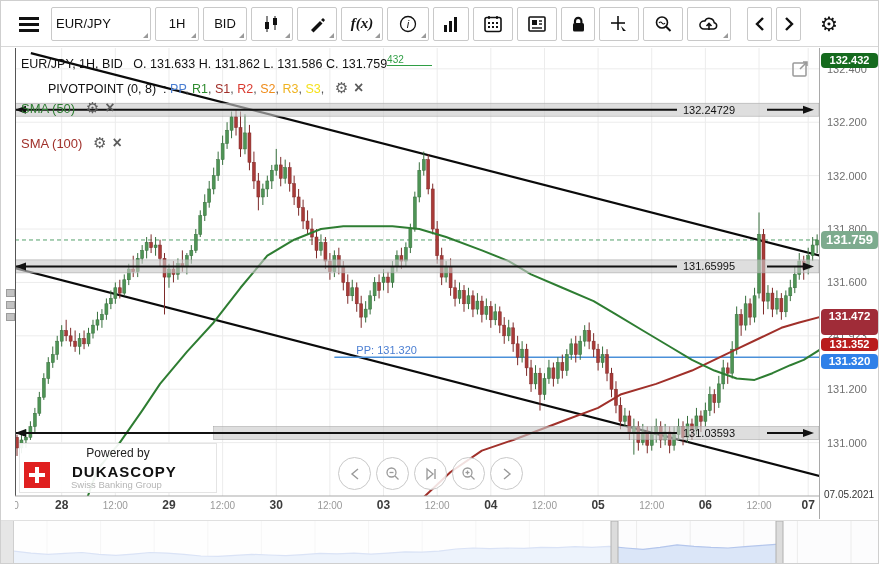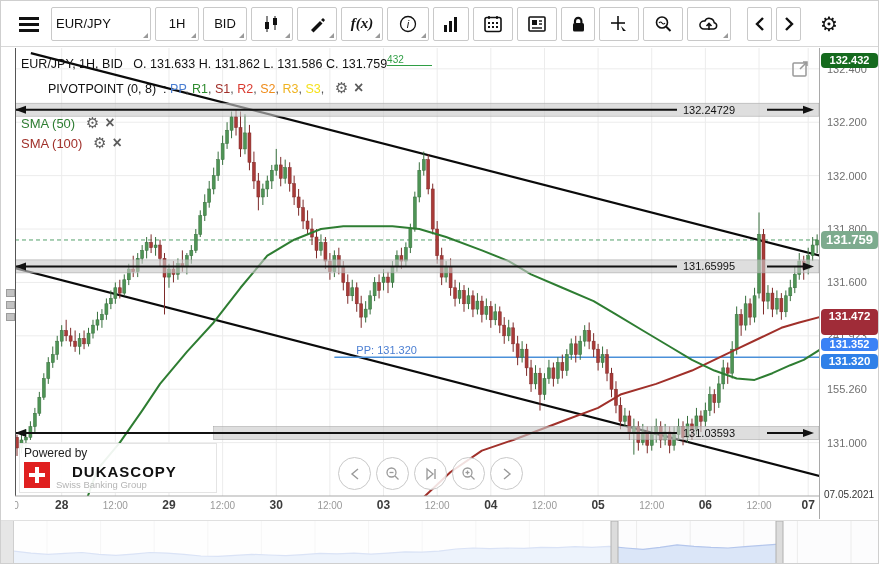--- a/index.html
+++ b/index.html
@@ -26,21 +26,21 @@
   
   #paxis{position:absolute;left:818px;top:47px;width:61px;height:471px;background:#fff;border-left:1px solid #a9a9a9;box-sizing:border-box;z-index:20;}
   .ptick{position:absolute;left:7px;font-size:11px;color:#707070;}
   .pbadge{position:absolute;left:1px;width:57px;color:#fff;text-align:center;border-radius:4px;z-index:5;}
   #axdate{position:absolute;left:4px;top:441px;font-size:10px;color:#333;}
   
   #popupicon{position:absolute;left:791px;top:59px;z-index:31;cursor:pointer;}
   #leftdots{position:absolute;left:5px;top:288px;z-index:31;cursor:pointer;}
   #leftdots div{width:7px;height:6px;background:#c2c2c2;border:1px solid #9d9d9d;margin-bottom:4px;}
   
-  #brand{position:absolute;left:18px;top:442px;width:198px;z-index:32;background:rgba(255,255,255,.92);border:1px solid #e4e4e4;padding:2px 4px;box-sizing:border-box;}
+  #brand{position:absolute;left:18px;top:442px;width:198px;z-index:32;background:rgba(255,255,255,.92);border:1px solid #e4e4e4;padding:2px 4px;box-sizing:border-box;text-align:center;}
   #brand .pb{font-size:12px;color:#222;}
   #brand .row{display:flex;align-items:flex-start;margin-top:2px;}
   .swissflag{width:26px;height:26px;background:#e02020;position:relative;flex:0 0 auto;}
   .swissflag::before{content:"";position:absolute;left:11px;top:5px;width:4px;height:16px;background:#fff;}
   .swissflag::after{content:"";position:absolute;left:5px;top:11px;width:16px;height:4px;background:#fff;}
   .brandname{font-size:15px;font-weight:bold;color:#111;letter-spacing:1px;margin-left:22px;line-height:15px;margin-top:2px;}
   .brandtag{font-size:9.5px;color:#b5b5b5;margin-left:6px;}
   
   #navbtns{position:absolute;left:337px;top:456px;display:flex;gap:5px;z-index:33;}
   .circlebtn{width:31px;height:31px;border:1px solid #c9c9c9;border-radius:50%;background:rgba(255,255,255,.85);display:flex;align-items:center;justify-content:center;cursor:pointer;}
@@ -621,21 +621,21 @@
     <b>L.</b> <span>131.586</span>
     <b>C.</b> <span>131.759</span><span class="csup">432</span>
   </div>
 
   <div class="pivrow">
     <span>PIVOTPOINT (0, 8)</span>&nbsp;&nbsp;<span>:</span>
     <span class="pivot-level" style="color: rgb(74, 126, 210);">PP</span><span class="pivot-level" style="color: rgb(46, 139, 46);">R1</span><span class="pivot-level" style="color: rgb(160, 48, 42);">S1</span><span class="pivot-level" style="color: rgb(217, 58, 47);">R2</span><span class="pivot-level" style="color: rgb(239, 140, 26);">S2</span><span class="pivot-level" style="color: rgb(239, 179, 33);">R3</span><span class="pivot-level" style="color: rgb(245, 225, 28);">S3</span>
     <span class="inlgear">⚙</span><span class="inlx">×</span>
   </div>
 
-  <div class="smarow" style="top:113px">
+  <div class="smarow" style="top:98px">
     <span style="color: rgb(46, 125, 50);">SMA (50)</span>
     <span class="inlgear">⚙</span><span class="inlx">×</span>
   </div>
   <div class="smarow" style="top:133px">
     <span style="color: rgb(160, 48, 42);">SMA (100)</span>
     <span class="inlgear">⚙</span><span class="inlx">×</span>
   </div>
 
   <svg id="popupicon" width="17" height="17">
       <rect x="1" y="3" width="13" height="13" rx="1" fill="none" stroke="#999" stroke-width="1.5"></rect>
@@ -648,26 +648,26 @@
     </div>
 
   <div id="paxis">
     <div id="axdate">07.05.2021</div>
   <div class="ptick" style="top: 14.826px;">132.400</div>
       <div class="ptick" style="top: 68.226px;">132.200</div>
       <div class="ptick" style="top: 121.626px;">132.000</div>
       <div class="ptick" style="top: 175.026px;">131.800</div>
       <div class="ptick" style="top: 228.426px;">131.600</div>
       <div class="ptick" style="top: 281.826px;">241.923</div>
-      <div class="ptick" style="top: 335.226px;">155.260</div>
+      <div class="ptick" style="top: 335.226px;">131.200</div>
       <div class="ptick" style="top: 388.626px;">131.000</div>
       <div class="pbadge" style="top: 4.782px; height: 15px; line-height: 15px; background: rgb(21, 106, 30); font-size: 11px; font-weight: bold;">132.432</div>
       <div class="pbadge" style="top: 182.973px; height: 18px; line-height: 18px; background: rgb(125, 171, 142); font-size: 13px; font-weight: bold;">131.759</div>
       <div class="pbadge" style="top: 261.102px; height: 26px; line-height: 15px; background: rgb(160, 44, 56); font-size: 11.5px; font-weight: bold;">131.472</div>
-      <div class="pbadge" style="top: 290.142px; height: 13px; line-height: 13px; background: #3b82f6; font-size: 11px; font-weight: bold;">131.352</div>
+      <div class="pbadge" style="top: 290.142px; height: 13px; line-height: 13px; background: #b91c1c; font-size: 11px; font-weight: bold;">131.352</div>
       <div class="pbadge" style="top: 305.686px; height: 15px; line-height: 15px; background: rgb(47, 128, 232); font-size: 11.5px; font-weight: bold;">131.320</div>
     </div>
 
   <div id="brand">
     <div class="pb">Powered by</div>
     <div class="row">
       <div class="swissflag"></div>
       <div>
         <div class="brandname">DUKASCOPY</div>
         <div class="brandtag">Swiss Banking Group</div>

